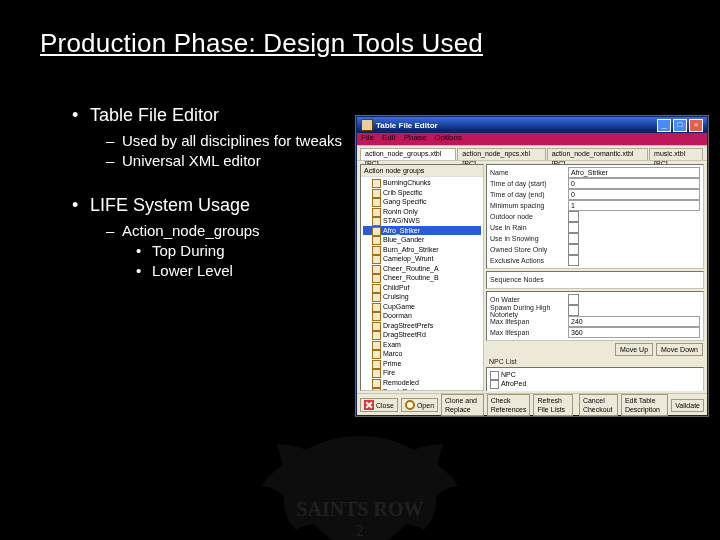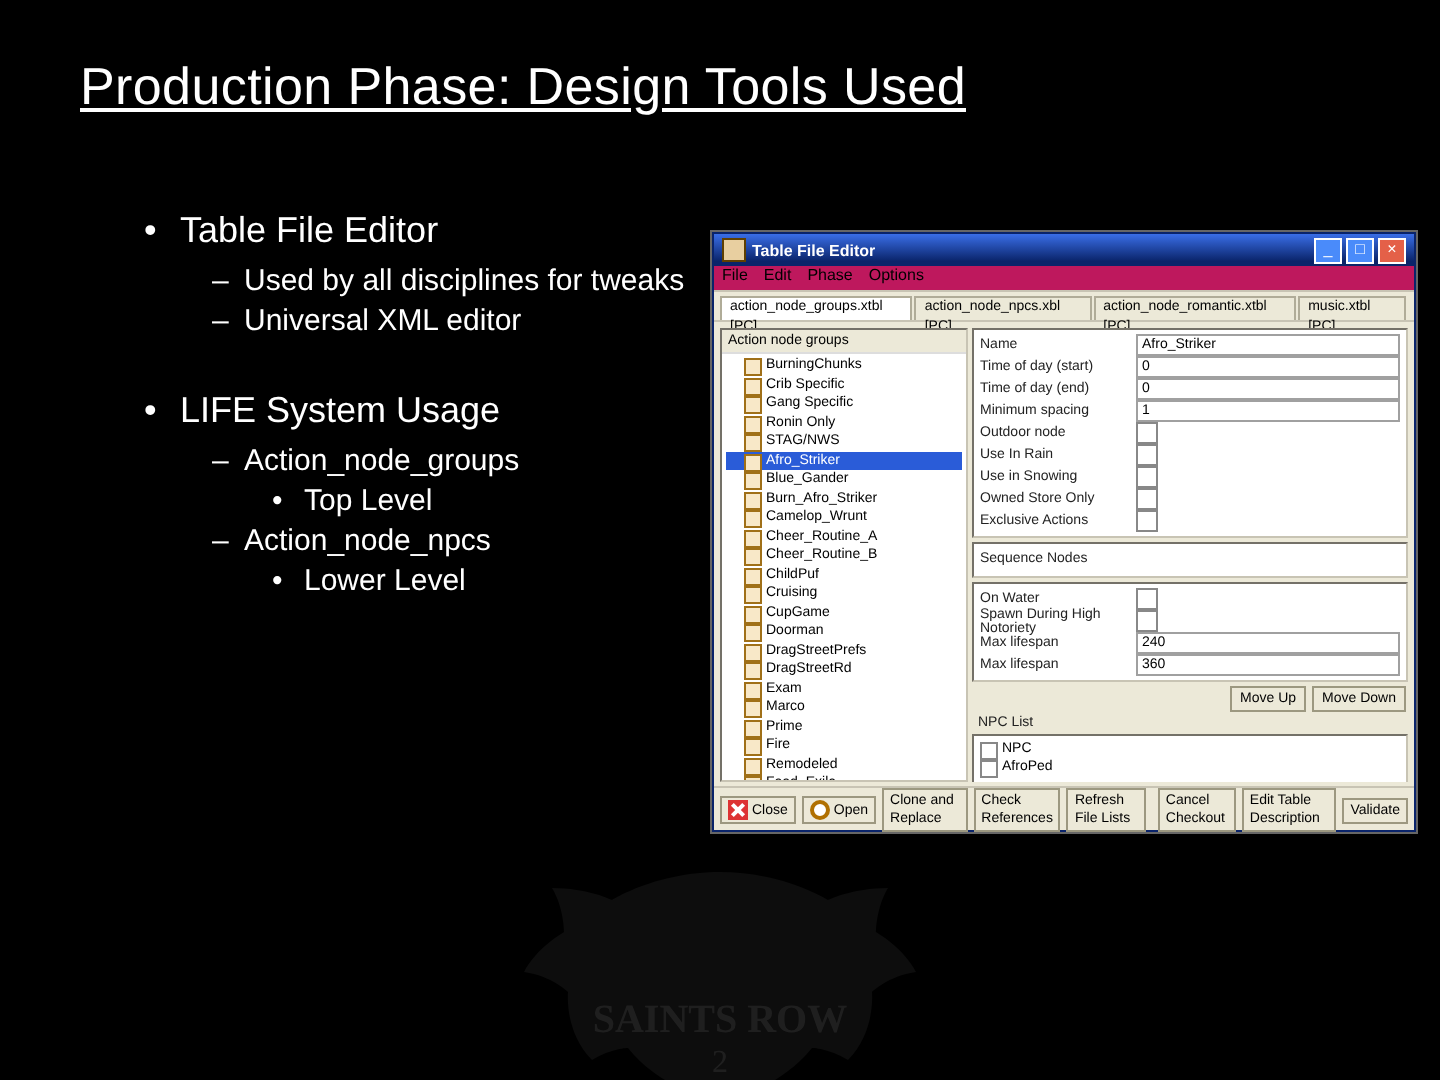--- a/index.html
+++ b/index.html
@@ -109,22 +109,21 @@
 <div class="title">Production Phase: Design Tools Used</div>
 
 <div class="content">
   <div class="bullets">
     <div class="lvl1"><span class="dot">•</span><span>Table File Editor</span></div>
     <div class="lvl2"><span class="dash">–</span><span>Used by all disciplines for tweaks</span></div>
     <div class="lvl2"><span class="dash">–</span><span>Universal XML editor</span></div>
 
     <div class="lvl1" style="margin-top:26px"><span class="dot">•</span><span>LIFE System Usage</span></div>
     <div class="lvl2"><span class="dash">–</span><span>Action_node_groups</span></div>
-    <div class="lvl3"><span class="dot2">•</span><span>Top Level</span></div>
-    <div class="lvl2"><span class="dash">–</span><span>Action_node_npcs</span></div>
+    <div class="lvl3"><span class="dot2">•</span><span>Top During</span></div>
     <div class="lvl3"><span class="dot2">•</span><span>Lower Level</span></div>
   </div>
 </div>
 
 <div class="app">
   <div class="titlebar">
     <span class="ico"></span>
     <span class="tt">Table File Editor</span>
     <span class="wbtns">
       <span class="wbtn">_</span>

